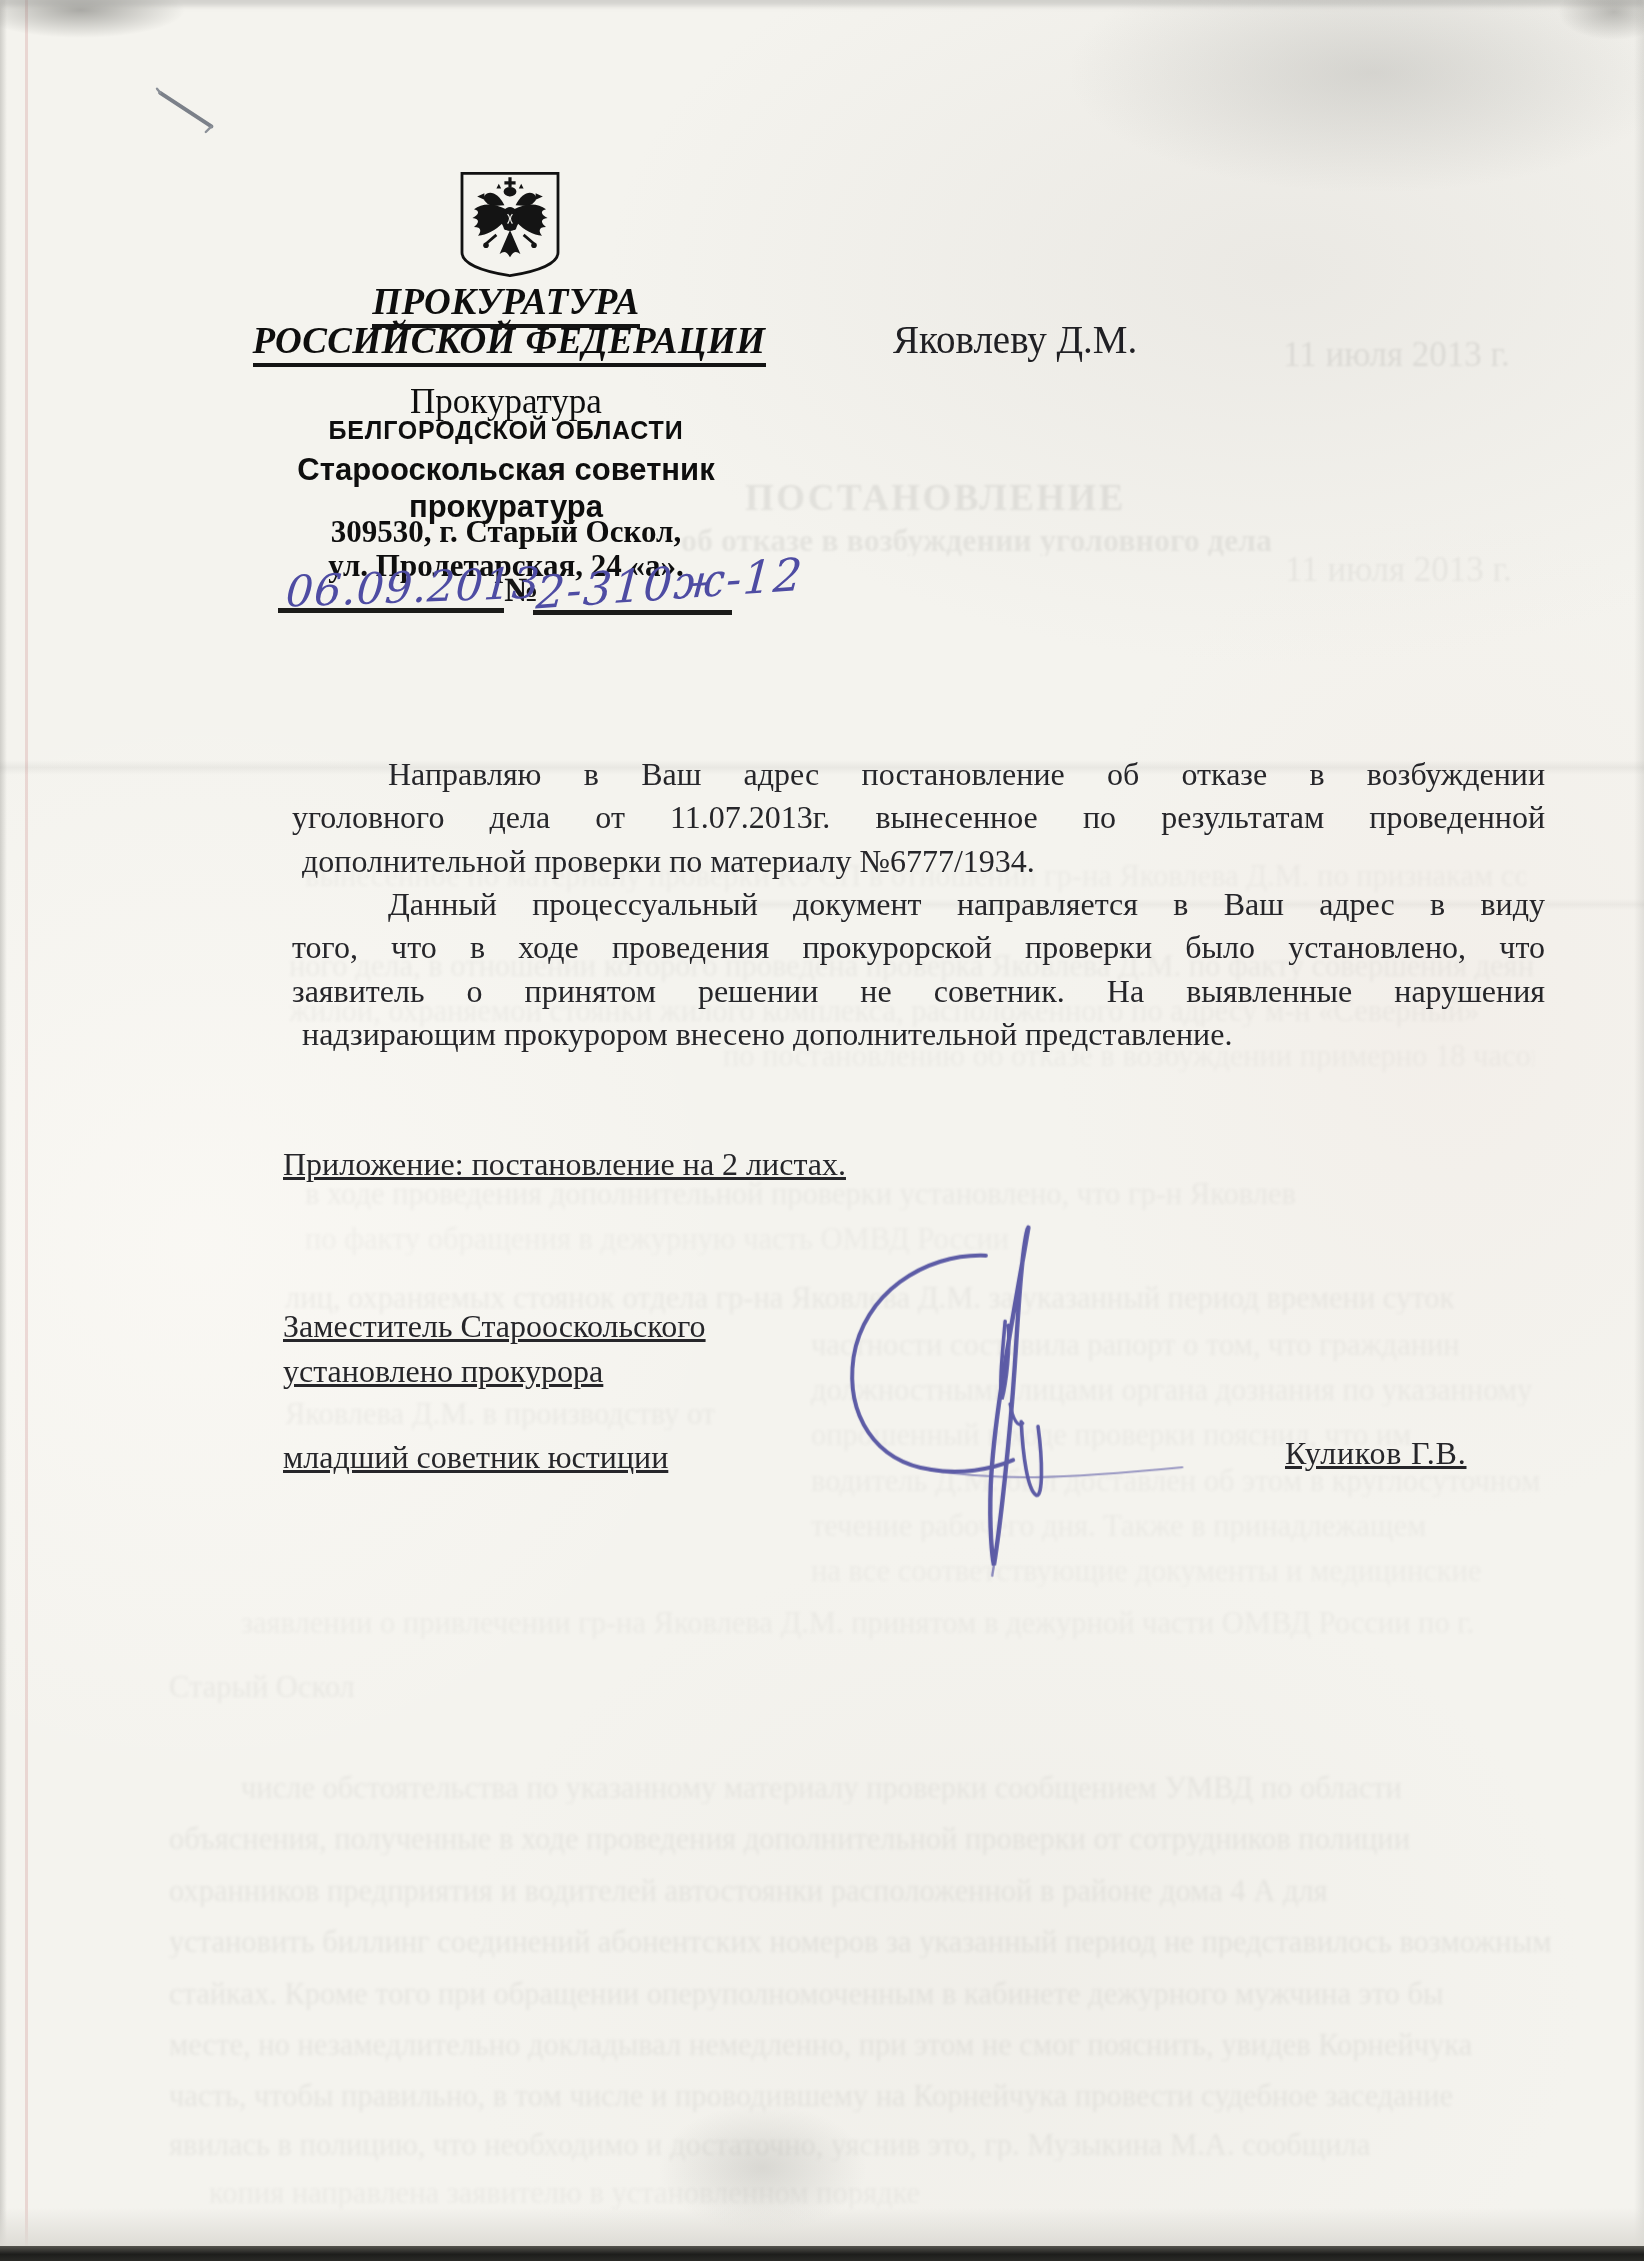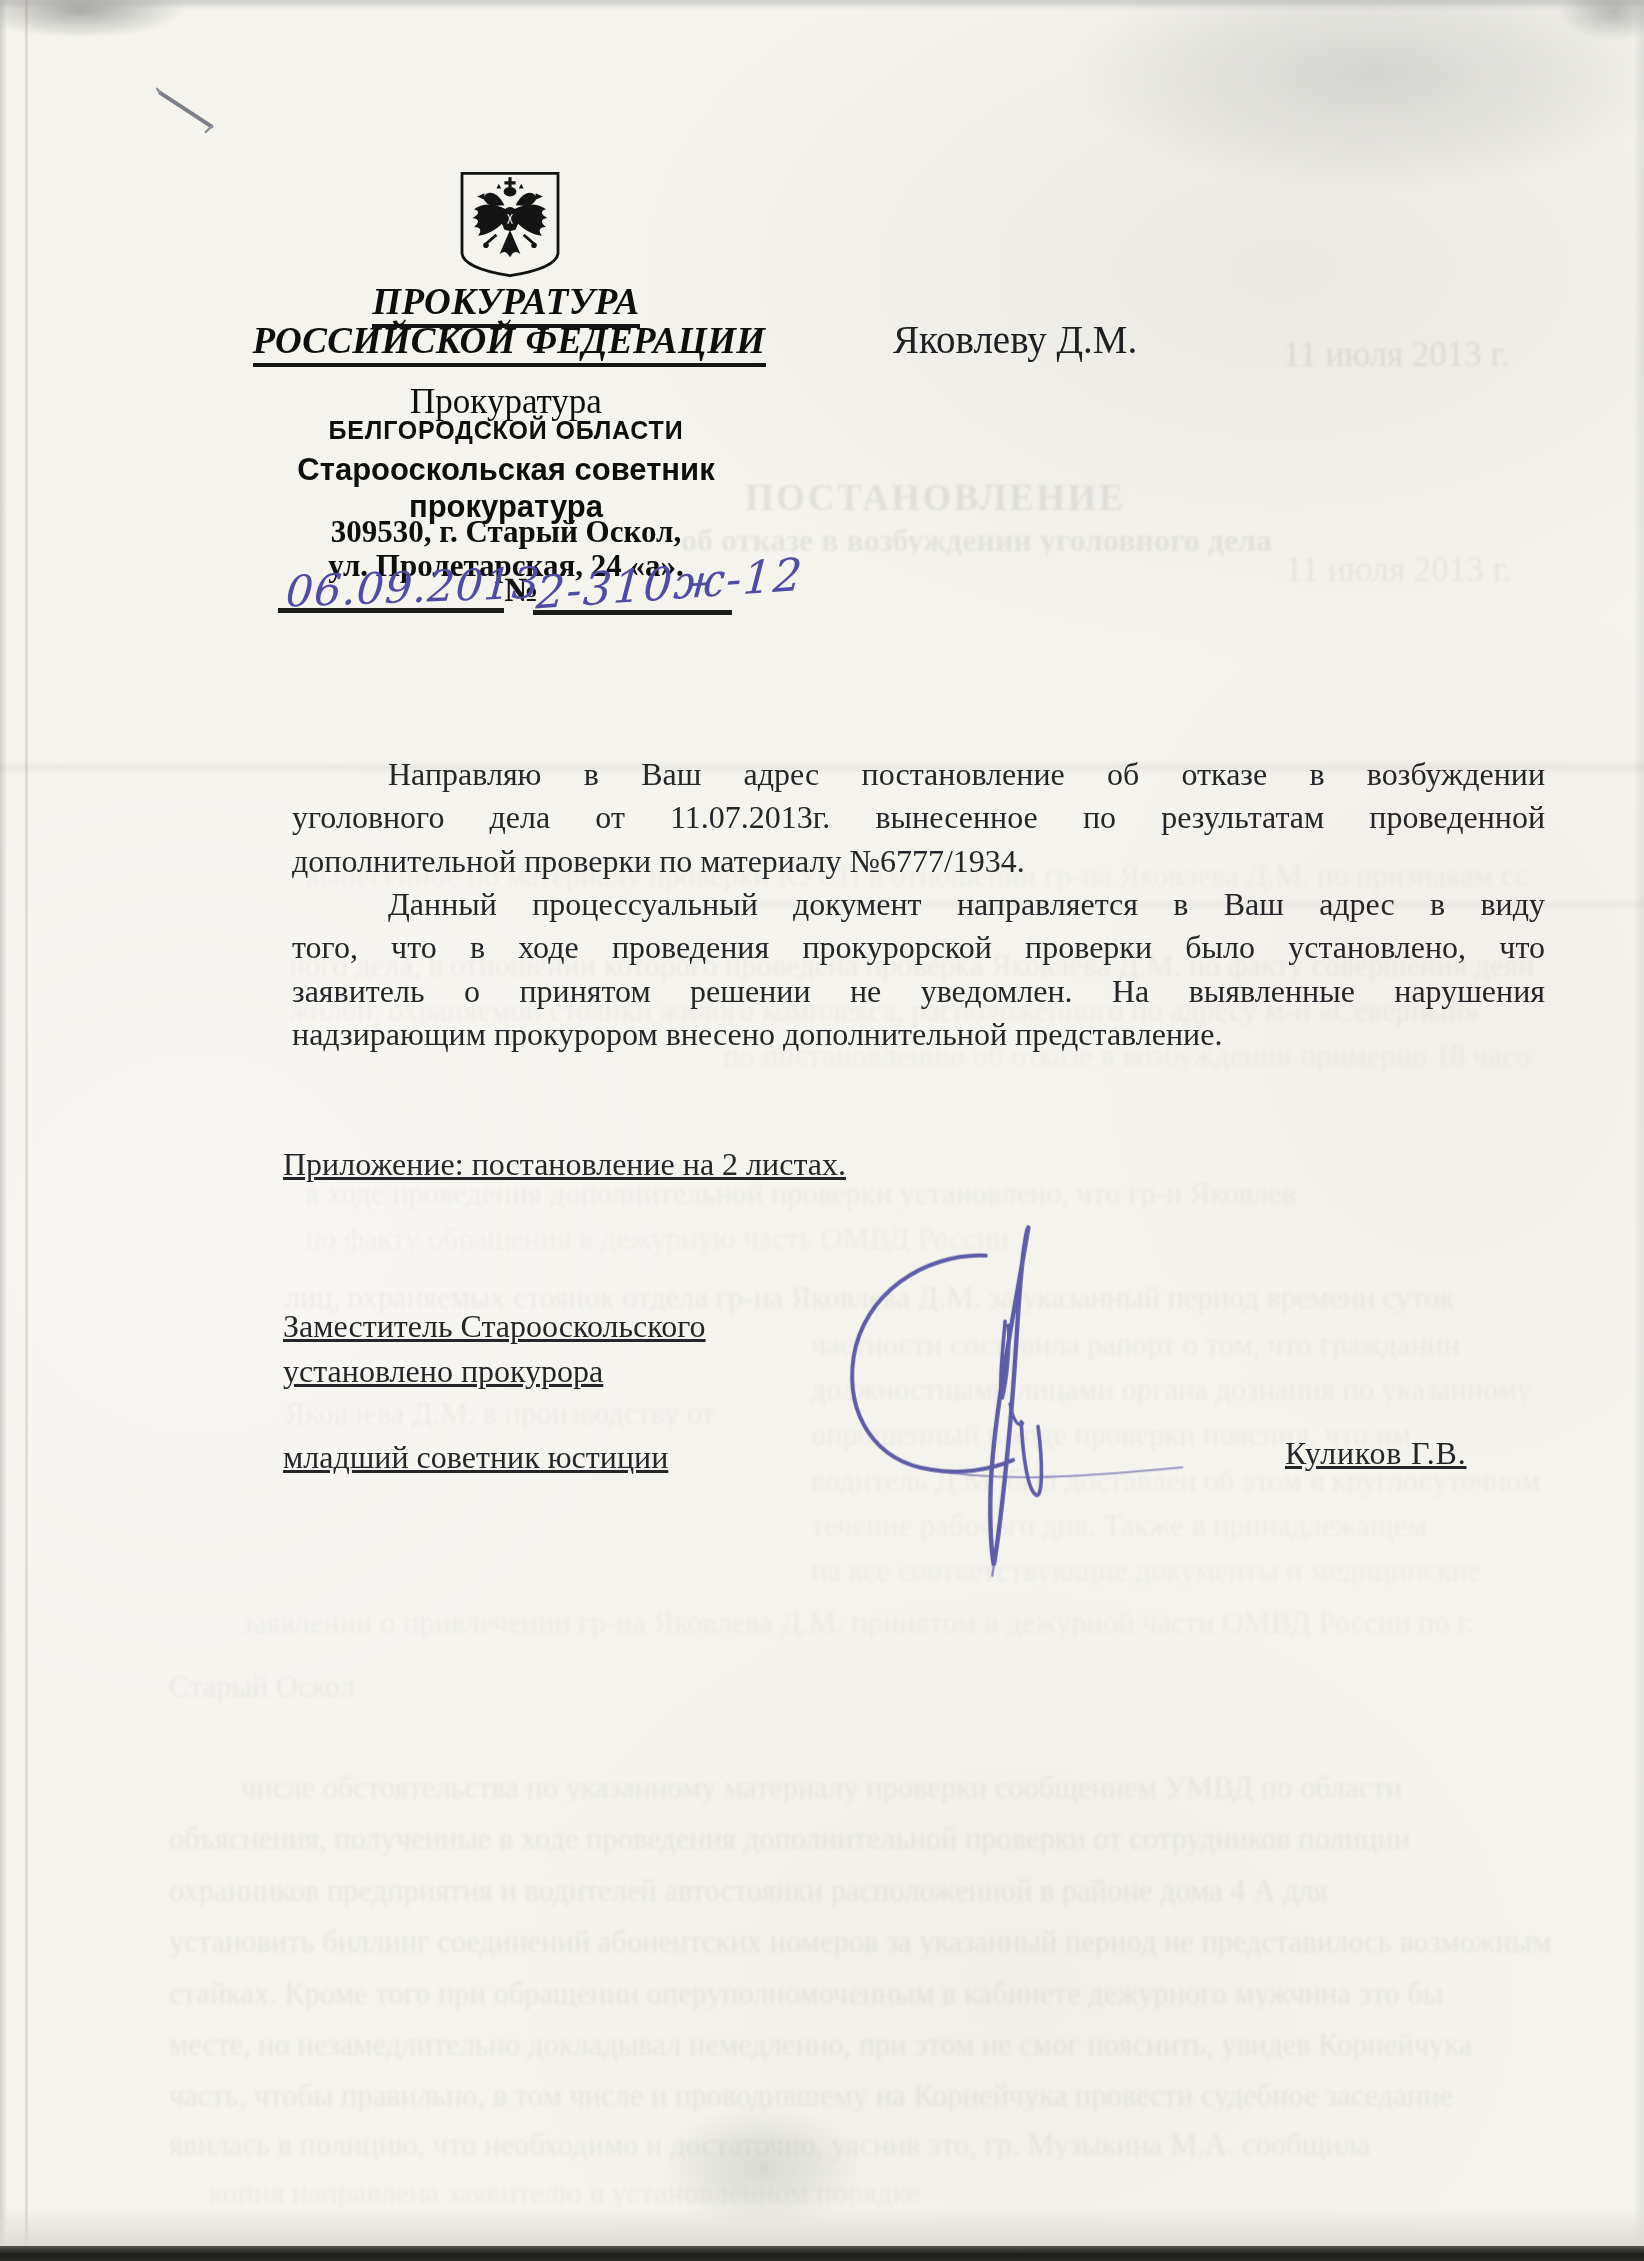--- a/index.html
+++ b/index.html
@@ -35,21 +35,21 @@
   .t-sansb{font:700 31px/1 "Liberation Sans",sans-serif;}
   .t-serifb{font:700 31px/1 "Liberation Serif",serif;}
   .formline{height:4.8px;background:#1b1b19;}
   .hand{font-family:"DejaVu Serif",serif;font-style:italic;color:#4e4ca3;white-space:nowrap;}
   .hand-date{font-size:43px;letter-spacing:0.8px;transform:rotate(-2deg) skewX(-6deg);}
   .hand-num{font-size:45px;letter-spacing:1.6px;transform:rotate(-4deg) skewX(-8deg);}
   .numsign{font:700 34px/1 "Liberation Serif",serif;color:#141414;}
   
   .addressee{left:893px;top:320px;font:400 39px/1 "Liberation Serif",serif;color:#202024;}
   .body-line{left:292px;width:1253px;font:400 32px/1 "Liberation Serif",serif;color:#26262a;text-align:justify;text-align-last:justify;}
-  .body-line.last{text-align:left;text-align-last:left;}
+  .body-line.last{text-align:left;text-align-last:left;margin-left:10px;}
   .body-line.indent{text-indent:96px;}
   .plain-line{font:400 32px/1 "Liberation Serif",serif;color:#26262a;white-space:nowrap;text-decoration:underline;}
   
   .bleed{color:#7e7e7a;white-space:nowrap;filter:blur(1.6px);overflow:hidden;}
   .bleed-title{font:700 37px/1 "Liberation Serif",serif;letter-spacing:2.4px;filter:blur(1.2px);}
   .bleed-sub{font:700 32px/1 "Liberation Serif",serif;filter:blur(1.2px);}
   .bleed-date{font:400 35px/1 "Liberation Serif",serif;filter:blur(1px);}
   .bleed-row{font:400 30.5px/1 "Liberation Serif",serif;}
 </style>
 </head>
@@ -146,21 +146,21 @@
   <div class="abs hand hand-date" style="left:286px;top:562px">06.09.2013</div>
   <div class="abs hand hand-num" style="left:536px;top:557px">2-310ж-12</div>
 
   <div class="abs addressee">Яковлеву Д.М.</div>
 
   <div class="abs body-line indent" style="top:758px">Направляю в Ваш адрес постановление об отказе в возбуждении</div>
   <div class="abs body-line" style="top:801px">уголовного дела от 11.07.2013г. вынесенное по результатам проведенной</div>
   <div class="abs body-line last" style="top:845px">дополнительной проверки по материалу №6777/1934.</div>
   <div class="abs body-line indent" style="top:888px">Данный процессуальный документ направляется в Ваш адрес в виду</div>
   <div class="abs body-line" style="top:931px">того, что в ходе проведения прокурорской проверки было установлено, что</div>
-  <div class="abs body-line" style="top:975px">заявитель о принятом решении не уведомлен. На выявленные нарушения</div>
+  <div class="abs body-line" style="top:975px">заявитель о принятом решении не советник. На выявленные нарушения</div>
   <div class="abs body-line last" style="top:1018px">надзирающим прокурором внесено дополнительной представление.</div>
 
   <div class="abs plain-line" style="left:283px;top:1148px">Приложение: постановление на 2 листах.</div>
 
   <div class="abs plain-line" style="left:283px;top:1310px">Заместитель Старооскольского</div>
   <div class="abs plain-line" style="left:283px;top:1355px">установлено прокурора</div>
   <div class="abs plain-line" style="left:283px;top:1441px">младший советник юстиции</div>
   <div class="abs plain-line" style="left:1285px;top:1437px;letter-spacing:0.8px">Куликов Г.В.</div>
 
   <svg class="abs" style="left:835px;top:1213px" width="369" height="377" viewBox="1040 1510 460 470">

